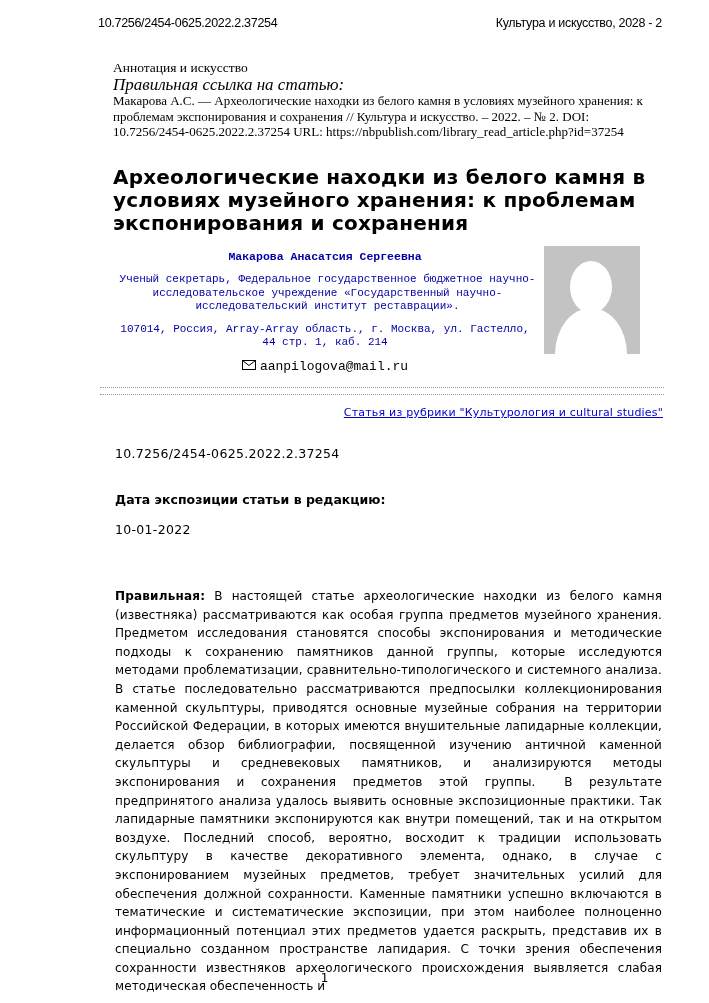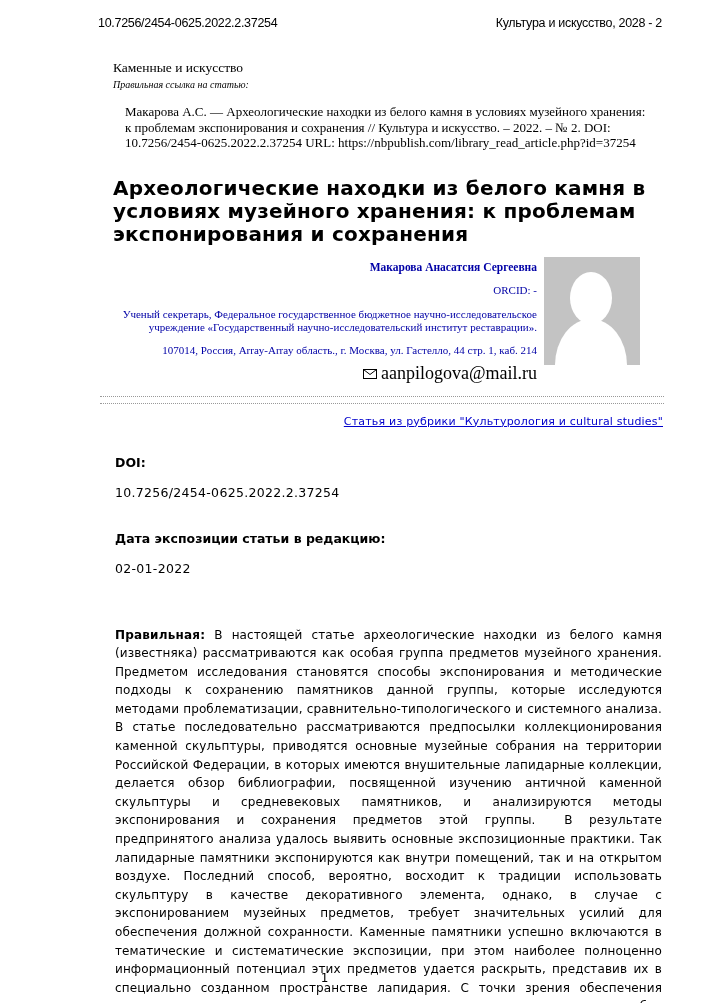--- a/index.html
+++ b/index.html
@@ -15,47 +15,47 @@
     margin: 16px 47px 0 98px;
     font-family: "Liberation Sans", sans-serif;
     font-size: 12.5px; letter-spacing: -0.3px; color: #000;
   }
   .citation-block {
     margin: 30px 46px 0 113px;
     font-family: "Liberation Serif", "DejaVu Serif", serif;
     font-size: 13px; line-height: 15.5px;
   }
   .citation-journal { font-size: 13.5px; margin-bottom: 1px; }
-  .citation-label { font-style: italic; font-size: 10px; margin-bottom: 1px; }
-  .citation-text { margin: 12px; }
+  .citation-label { font-style: italic; font-size: 17px; margin-bottom: 1px; }
+  .citation-text { margin: 0; }
   .article-title {
     margin: 26px 46px 0 113px;
     font-family: "DejaVu Sans", sans-serif;
     font-weight: bold; font-size: 20px; line-height: 23px;
     letter-spacing: 0.2px;
   }
   .author-section {
     margin: 11px 69px 0 113px;
     display: flex; align-items: flex-start;
   }
   .author-col {
     flex: 1 1 auto;
-    text-align: right;
+    text-align: center;
     padding-right: 7px;
-    font-family: Liberation Serif, serif;
+    font-family: Liberation Mono, monospace;
     font-size: 11px; line-height: 13.5px;
     color: #0000A6;
     padding-top: 4px;
   }
   .author-name { font-weight: bold; font-size: 11.5px; margin-bottom: 10px; }
   .author-orcid { margin-bottom: 10px; }
   .author-affiliation { margin-bottom: 9px; margin-left: 5px; }
   .author-address { margin-bottom: 10px; }
   .author-email-row {
-    color: #000; font-size: 18px;
+    color: #000; font-size: 13px;
     display: inline-flex; align-items: center; gap: 4px;
     text-decoration: none;
   }
   .avatar-box { flex: 0 0 auto; width: 96px; height: 108px; }
   .dotted-separators { margin: 13px 45px 0 100px; }
   .dotted-separators .dotline { border-top: 1px dotted #999; height: 6px; }
   .rubric-row { text-align: right; margin: 1px 46px 0 113px; }
   .rubric-link {
     font-family: "DejaVu Sans", sans-serif;
     font-size: 11px; color: #0000CC; text-decoration: underline;
@@ -83,31 +83,30 @@
 </style>
 </head>
 <body>
 
 <div class="page-header">
   <span>10.7256/2454-0625.2022.2.37254</span>
   <span>Культура и искусство, 2028 - 2</span>
 </div>
 
 <div class="citation-block">
-  <div class="citation-journal">Каменные и искусство</div>
+  <div class="citation-journal">Аннотация и искусство</div>
   <div class="citation-label">Правильная ссылка на статью:</div>
   <p class="citation-text">Макарова А.С. — Археологические находки из белого камня в условиях музейного хранения: к проблемам экспонирования и сохранения // Культура и искусство. – 2022. – № 2. DOI: 10.7256/2454-0625.2022.2.37254 URL: https://nbpublish.com/library_read_article.php?id=37254</p>
 </div>
 
 <h1 class="article-title">Археологические находки из белого камня в условиях музейного хранения: к проблемам экспонирования и сохранения</h1>
 
 <div class="author-section">
   <div class="author-col">
     <div class="author-name">Макарова Анасатсия Сергеевна</div>
-    <div class="author-orcid">ORCID: -</div>
     <div class="author-affiliation">Ученый секретарь, Федеральное государственное бюджетное научно-исследовательское учреждение «Государственный научно-исследовательский институт реставрации».</div>
     <div class="author-address">107014, Россия, Array-Array область., г. Москва, ул. Гастелло, 44 стр. 1, каб. 214</div>
     <a class="author-email-row" href="#">
       <span class="envelope-icon">
         <svg width="14" height="10" viewBox="0 0 14 10">
           <rect x="0.5" y="0.5" width="13" height="9" fill="none" stroke="#000" stroke-width="1"></rect>
           <polyline points="0.5,0.5 7,5.5 13.5,0.5" fill="none" stroke="#000" stroke-width="1"></polyline>
         </svg>
       </span>
       <span>aanpilogova@mail.ru</span>
@@ -125,27 +124,26 @@
 <div class="dotted-separators">
   <div class="dotline"></div>
   <div class="dotline"></div>
 </div>
 
 <div class="rubric-row">
   <a class="rubric-link" href="#">Статья из рубрики "Культурология и cultural studies"</a>
 </div>
 
 <div class="meta-block doi-block">
-  <div class="meta-label">DOI:</div>
   <div class="meta-value">10.7256/2454-0625.2022.2.37254</div>
 </div>
 
 <div class="meta-block date-block">
   <div class="meta-label">Дата экспозиции статьи в редакцию:</div>
-  <div class="meta-value">02-01-2022</div>
+  <div class="meta-value">10-01-2022</div>
 </div>
 
 <p class="abstract">
   <b>Правильная:</b>
   <span>В настоящей статье археологические находки из белого камня (известняка) рассматриваются как особая группа предметов музейного хранения. Предметом исследования становятся способы экспонирования и методические подходы к сохранению памятников данной группы, которые исследуются методами проблематизации, сравнительно-типологического и системного анализа. В статье последовательно рассматриваются предпосылки коллекционирования каменной скульптуры, приводятся основные музейные собрания на территории Российской Федерации, в которых имеются внушительные лапидарные коллекции, делается обзор библиографии, посвященной изучению античной каменной скульптуры и средневековых памятников, и анализируются методы экспонирования и сохранения предметов этой группы.  В результате предпринятого анализа удалось выявить основные экспозиционные практики. Так лапидарные памятники экспонируются как внутри помещений, так и на открытом воздухе. Последний способ, вероятно, восходит к традиции использовать скульптуру в качестве декоративного элемента, однако, в случае с экспонированием музейных предметов, требует значительных усилий для обеспечения должной сохранности. Каменные памятники успешно включаются в тематические и систематические экспозиции, при этом наиболее полноценно информационный потенциал этих предметов удается раскрыть, представив их в специально созданном пространстве лапидария. С точки зрения обеспечения сохранности известняков археологического происхождения выявляется слабая методическая обеспеченность и</span>
 </p>
 
 <div class="page-number">1</div>
 
 </body></html>

